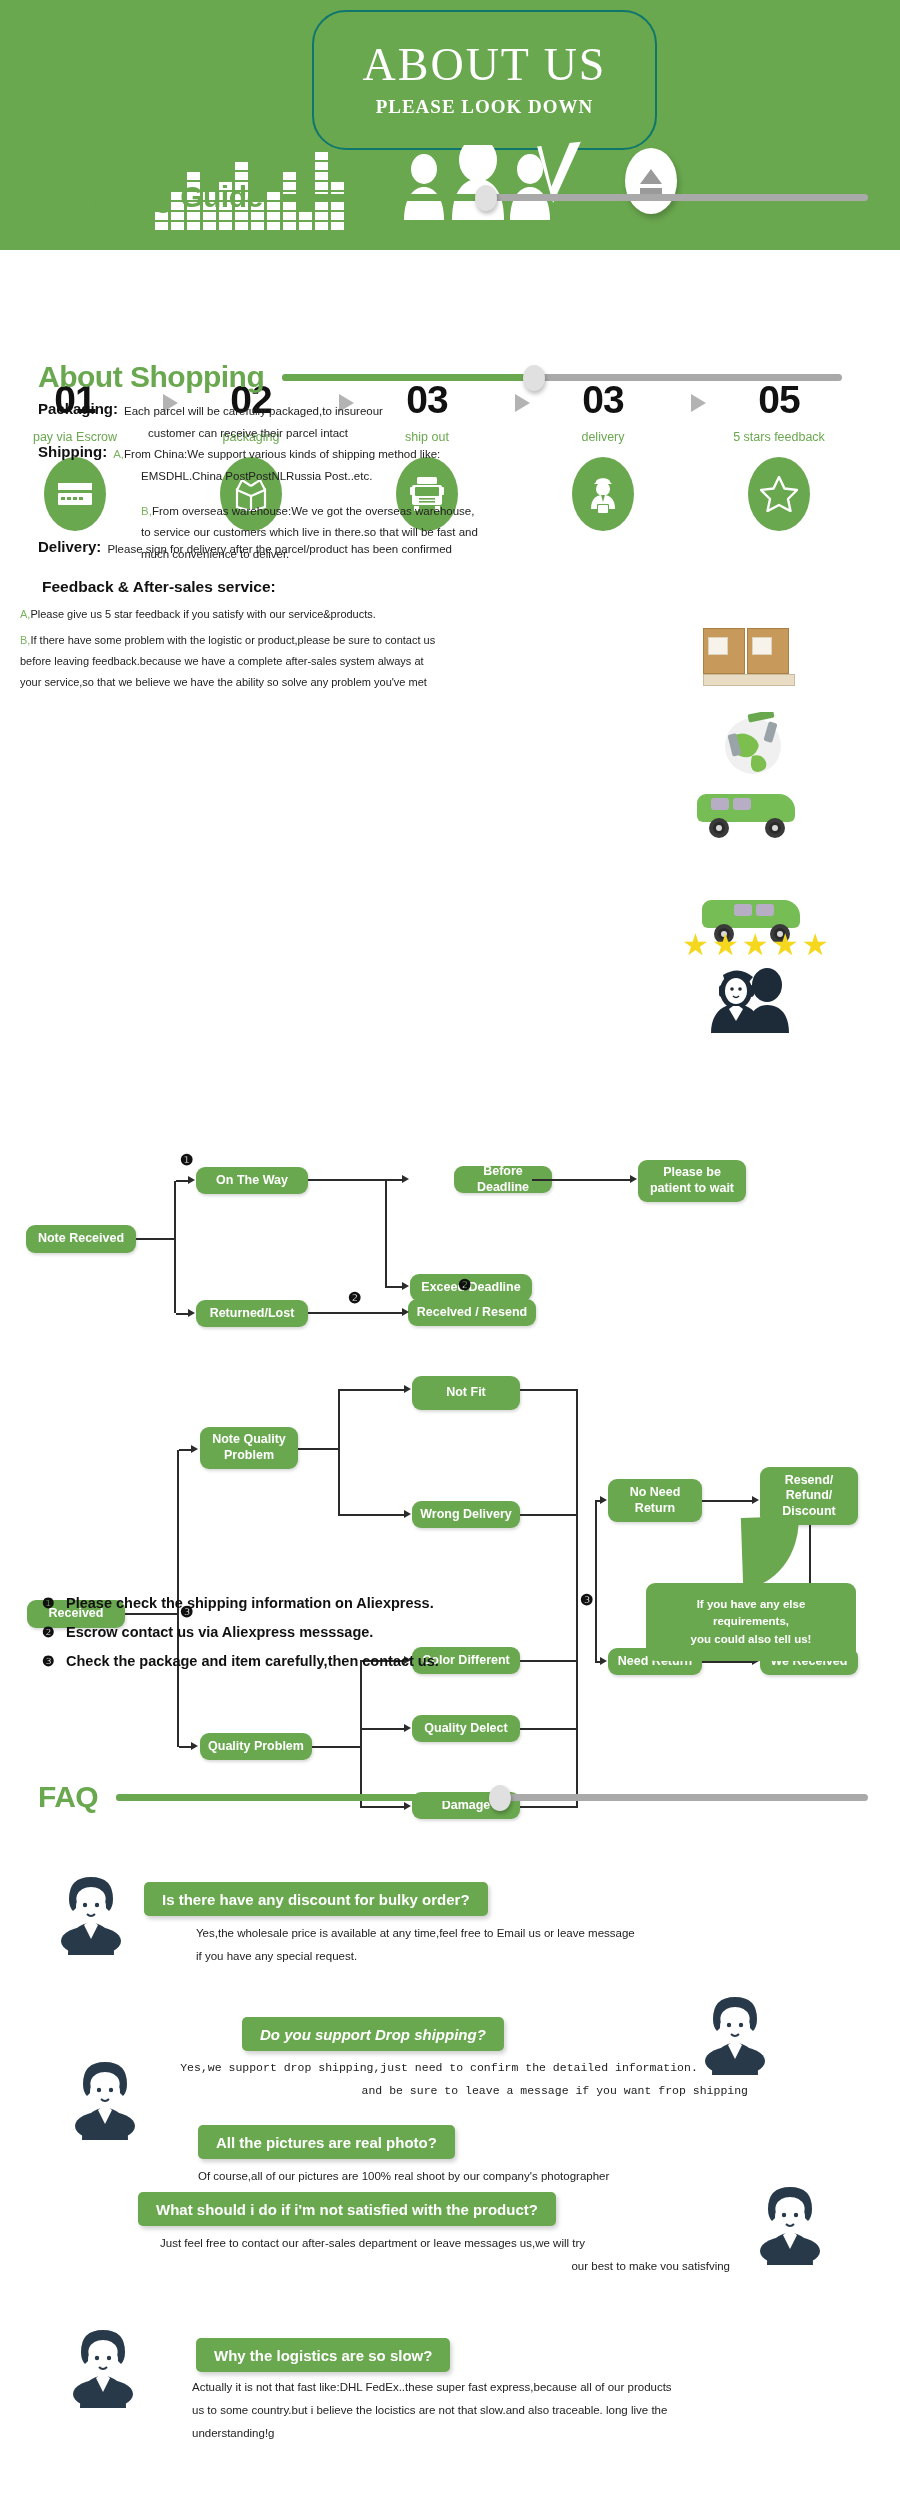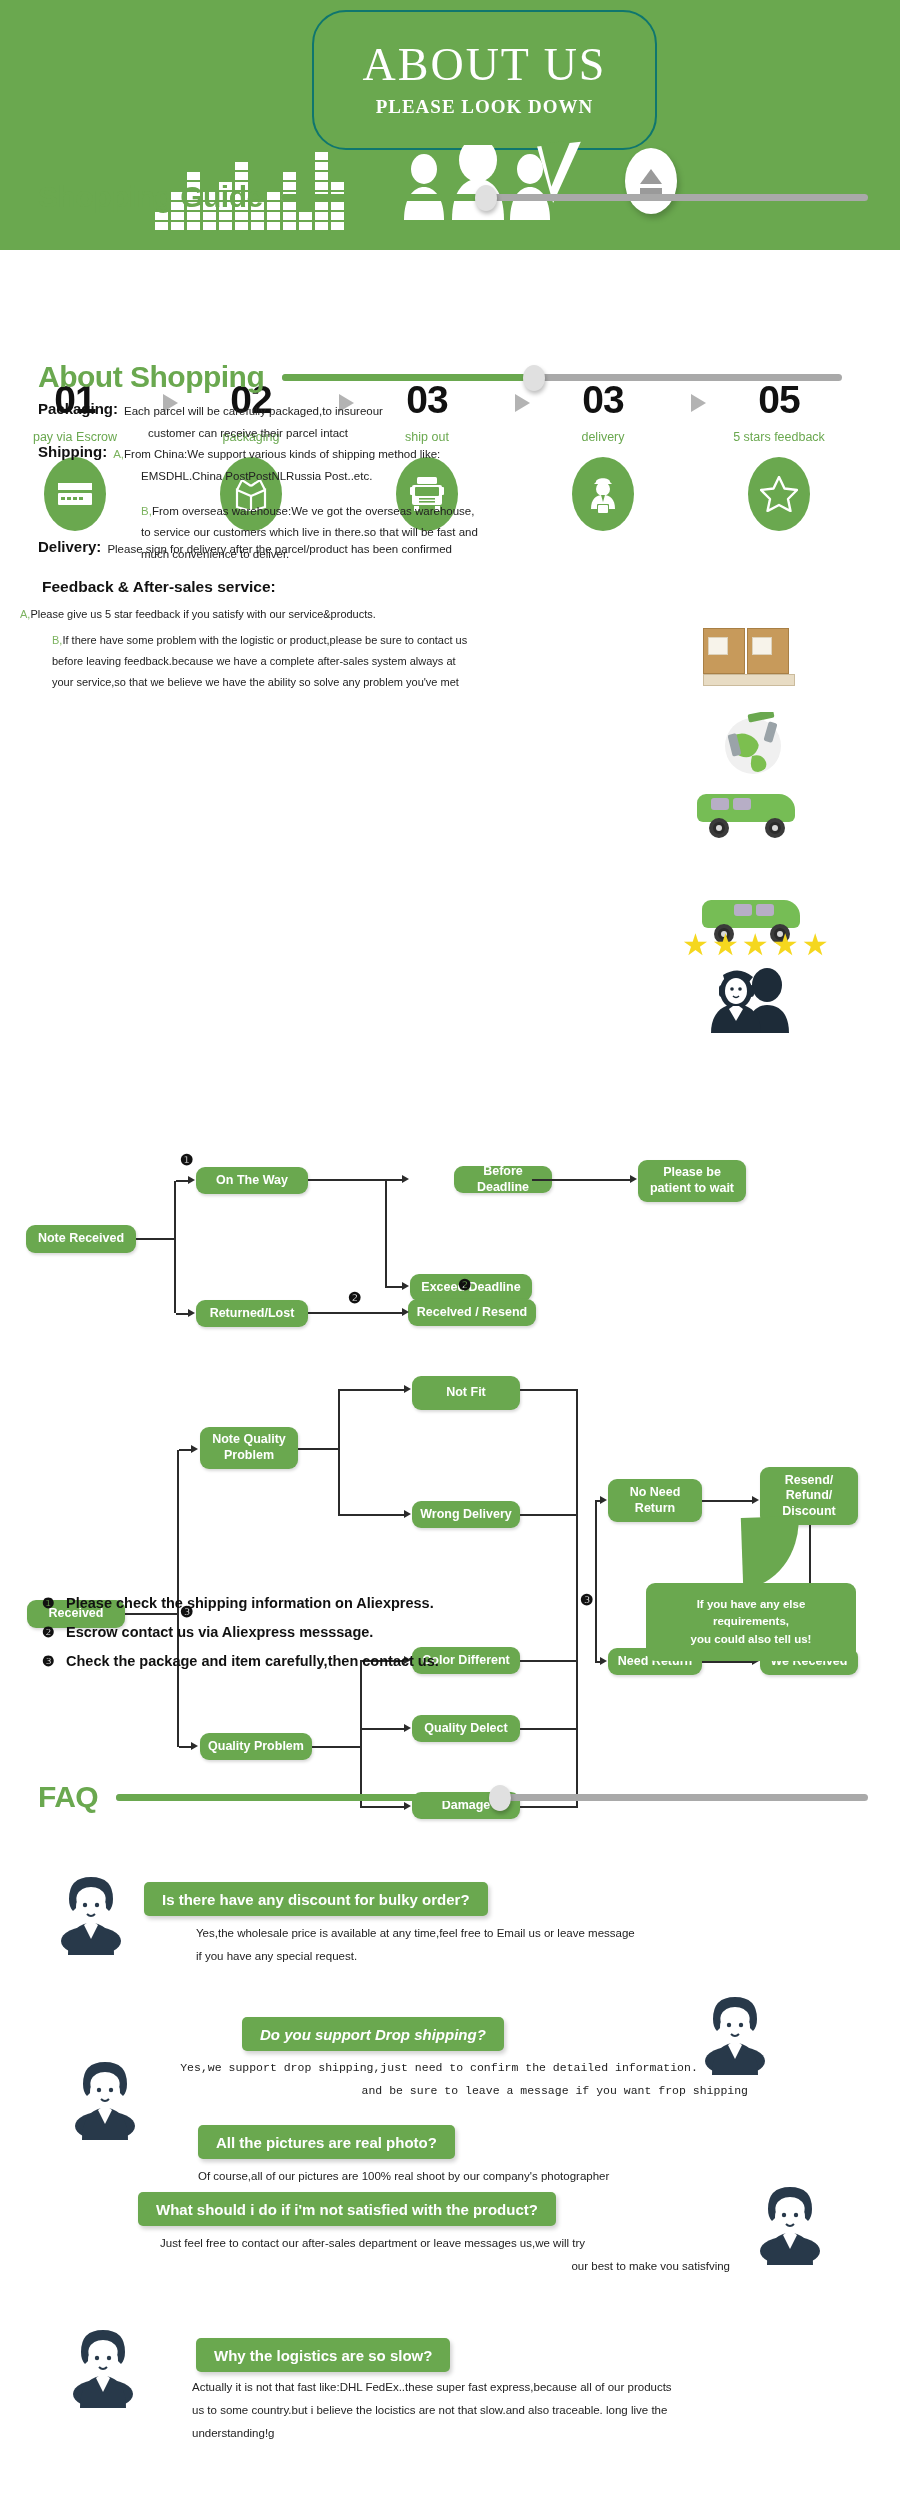--- a/index.html
+++ b/index.html
@@ -459,21 +459,21 @@
     <span class="as-term">Delivery:</span>
     <span class="as-body" style="margin-left:6px; padding-top:3px;">Please sign for delivery after the parcel/product has been confirmed</span>
   </div>
 </div>
 
 <div class="fb-head" style="top:578px; left:42px;">Feedback &amp; After-sales service:</div>
 
 <div class="fb-para" style="left:20px; top:604px; width:620px;">
   <span class="ab-letter">A,</span><span>Please give us 5 star feedback if you satisfy with our service&amp;products.</span>
 </div>
-<div class="fb-para" style="left:20px; top:630px; width:640px;margin-left:32px;">
+<div class="fb-para" style="left:20px; top:630px; width:640px;">
   <div><span class="ab-letter">B,</span><span>If there have some problem with the logistic or product,please be sure to contact us</span></div>
   <div>before leaving feedback.because we have a complete after-sales system always at</div>
   <div>your service,so that we believe we have the ability so solve any problem you've met</div>
 </div>
 
 <div class="illus" style="left:703px; top:628px;">
   <div style="display:flex; gap:2px;">
     <div class="pallet-box">
         <div class="pallet-label"></div>
       </div>

